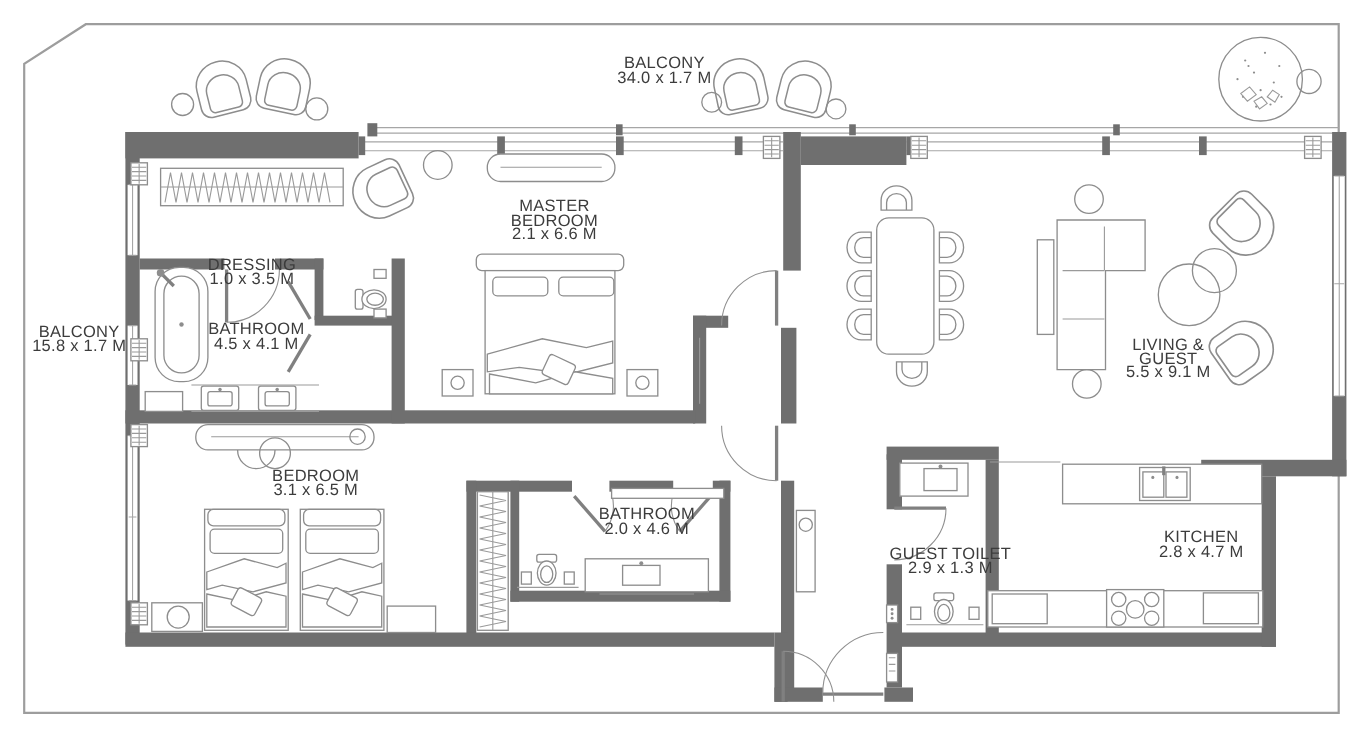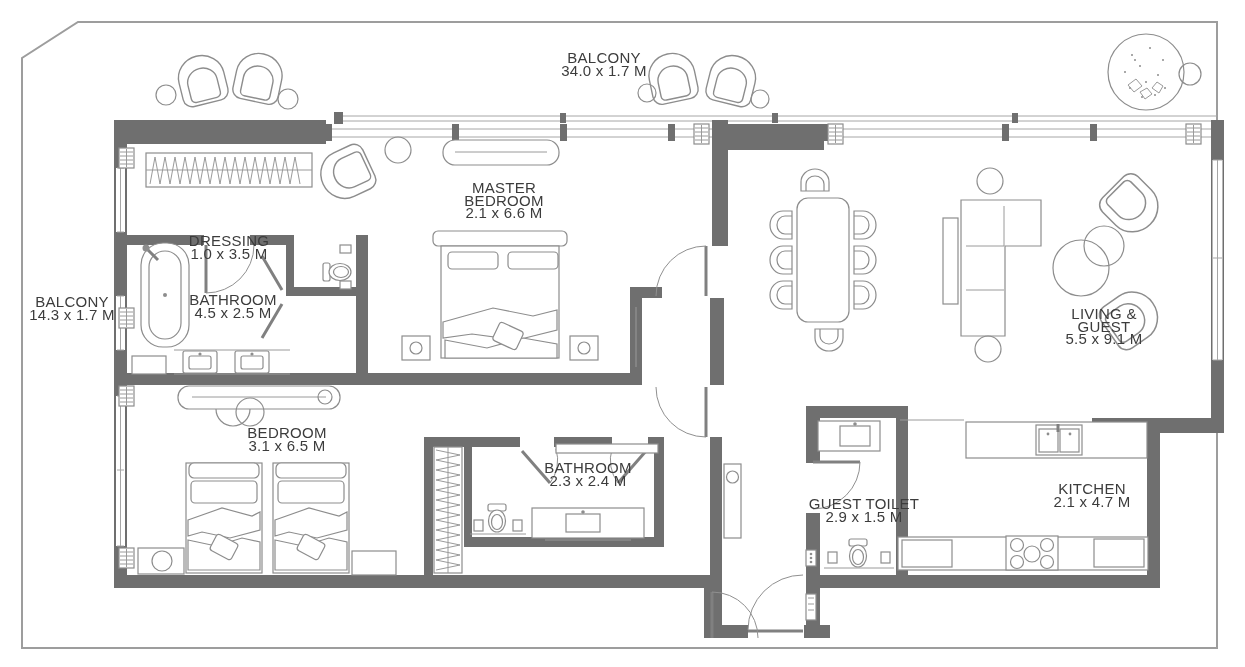--- a/index.html
+++ b/index.html
@@ -22,21 +22,21 @@
   
   .lbl{position:absolute;transform:translateX(-50%);text-align:center;
        font-size:15px;line-height:12.5px;color:#3c3c3c;letter-spacing:.25px;
        white-space:nowrap;}
   .lbl .dims{color:#3c3c3c;}
   .lbl-balcony-top {left:604px; top:52px;}
   .lbl-balcony-left{left:72px;  top:296px;}
   .lbl-dressing    {left:229px; top:194px;margin-top:41px;}
   .lbl-master      {left:504px; top:182px;}
   .lbl-mbath       {left:233px; top:294px;}
-  .lbl-living      {left:1062px;top:308px;margin-left:42px;}
+  .lbl-living      {left:1062px;top:308px;}
   .lbl-bedroom     {left:287px; top:427px;}
   .lbl-bath2       {left:588px; top:462px;}
   .lbl-gt          {left:864px; top:498px;}
   .lbl-kitchen     {left:1092px;top:483px;}
 </style>
 </head>
 <body>
 
 <div class="plan">
 
@@ -386,50 +386,50 @@
   </g>
 
 </svg>
 
   <div class="lbl lbl-balcony-top">
     <div>BALCONY</div>
     <div class="dims">34.0 x 1.7 M</div>
   </div>
   <div class="lbl lbl-balcony-left">
     <div>BALCONY</div>
-    <div class="dims">14.3 x 1.7 M</div>
+    <div class="dims">15.8 x 1.7 M</div>
   </div>
   <div class="lbl lbl-dressing">
     <div>DRESSING</div>
     <div class="dims">1.0 x 3.5 M</div>
   </div>
   <div class="lbl lbl-master">
     <div>MASTER</div>
     <div>BEDROOM</div>
     <div class="dims">2.1 x 6.6 M</div>
   </div>
   <div class="lbl lbl-mbath">
     <div>BATHROOM</div>
-    <div class="dims">4.5 x 2.5 M</div>
+    <div class="dims">4.5 x 4.1 M</div>
   </div>
   <div class="lbl lbl-living">
     <div>LIVING &amp;</div>
     <div>GUEST</div>
     <div class="dims">5.5 x 9.1 M</div>
   </div>
   <div class="lbl lbl-bedroom">
     <div>BEDROOM</div>
     <div class="dims">3.1 x 6.5 M</div>
   </div>
   <div class="lbl lbl-bath2">
     <div>BATHROOM</div>
-    <div class="dims">2.3 x 2.4 M</div>
+    <div class="dims">2.0 x 4.6 M</div>
   </div>
   <div class="lbl lbl-gt">
     <div>GUEST TOILET</div>
-    <div class="dims">2.9 x 1.5 M</div>
+    <div class="dims">2.9 x 1.3 M</div>
   </div>
   <div class="lbl lbl-kitchen">
     <div>KITCHEN</div>
-    <div class="dims">2.1 x 4.7 M</div>
+    <div class="dims">2.8 x 4.7 M</div>
   </div>
 
 </div>
 
 </body></html>

